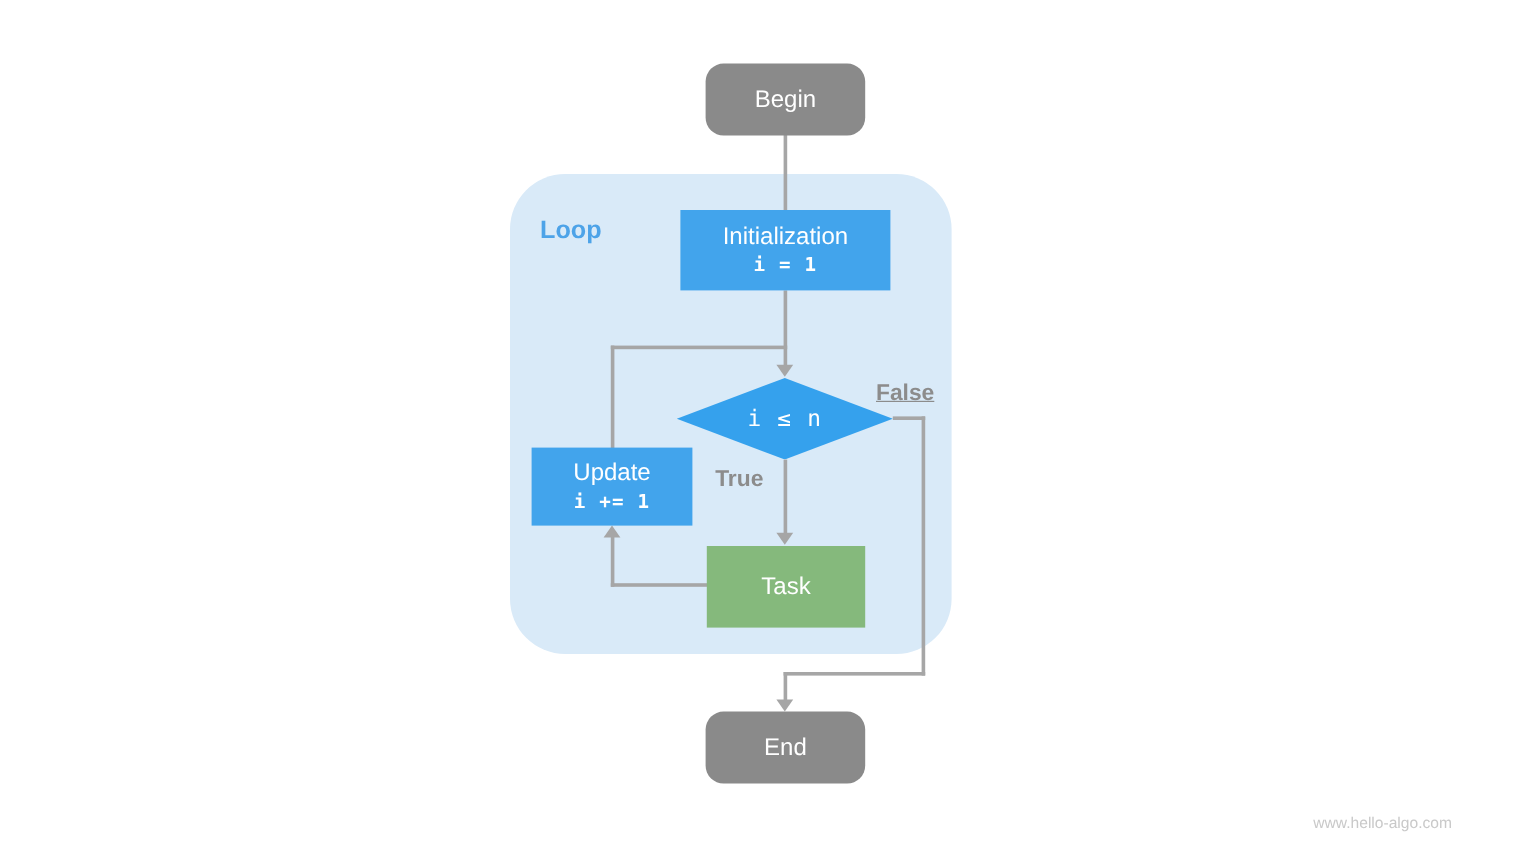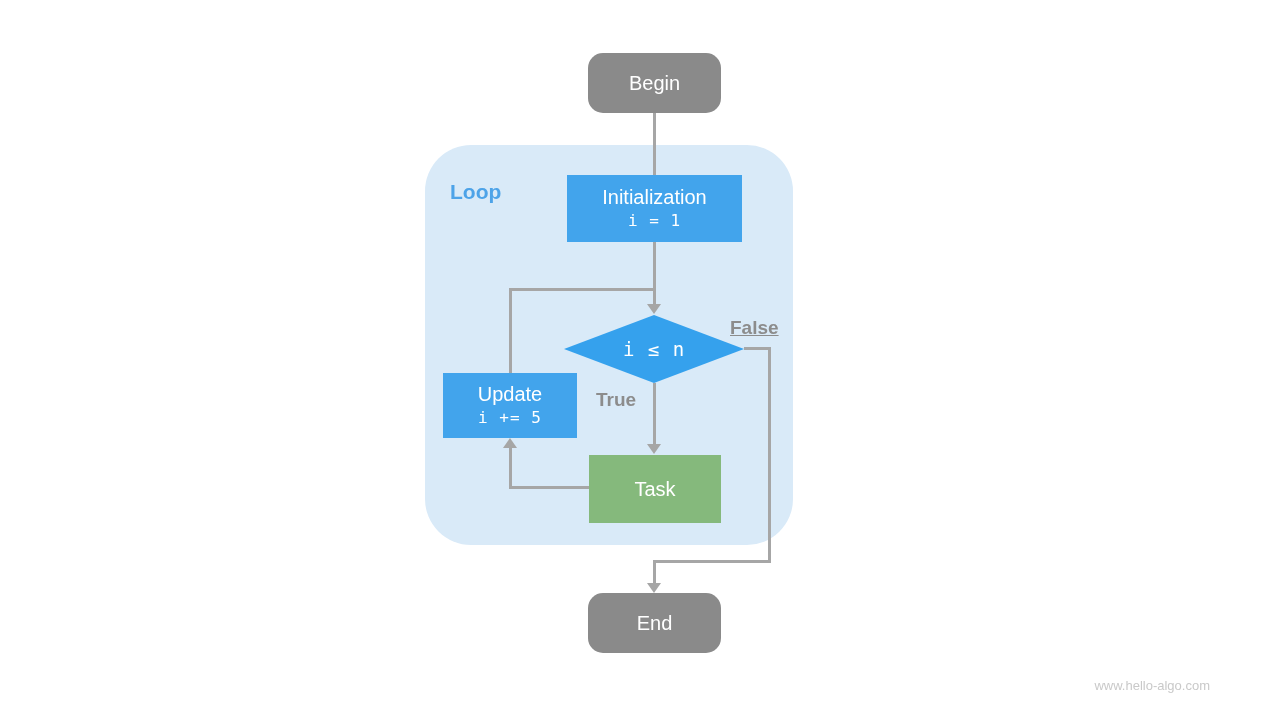--- a/index.html
+++ b/index.html
@@ -47,21 +47,21 @@
   .process{background:var(--node-blue);}
   .node-init{left:567px;top:175px;width:175px;height:67px;}
   .node-update{left:443px;top:373px;width:134px;height:65px;}
   .node-task{
     left:589px;top:455px;width:132px;height:68px;
     background:var(--node-green);font-size:21px;
   }
   .node-label{font-size:20px;line-height:1.3;}
   .node-code{
     font-family:"DejaVu Sans Mono", monospace;
-    font-size:16px;line-height:1.4;font-weight:normal;letter-spacing:1px;
+    font-size:16px;line-height:1.4;font-weight:bold;letter-spacing:1px;
   }
   .diamond{
     position:absolute;left:564px;top:315px;width:180px;height:68px;
     background:var(--diamond-blue);
     clip-path:polygon(50% 0,100% 50%,50% 100%,0 50%);
     display:flex;align-items:center;justify-content:center;
     color:var(--node-text);z-index:3;
     font-family:"DejaVu Sans Mono", monospace;font-size:19px;letter-spacing:1px;
   }
 
@@ -131,21 +131,21 @@
     <span class="node-label">Initialization</span>
     <span class="node-code">i = 1</span>
   </div>
 
   <div class="diamond">
     <span>i ≤ n</span>
   </div>
 
   <div class="node process node-update">
     <span class="node-label">Update</span>
-    <span class="node-code">i += 5</span>
+    <span class="node-code">i += 1</span>
   </div>
 
   <div class="node terminal node-end">
     <span class="node-label">End</span>
   </div>
 
   <div class="node node-task">
     <span class="node-label">Task</span>
   </div>
 

